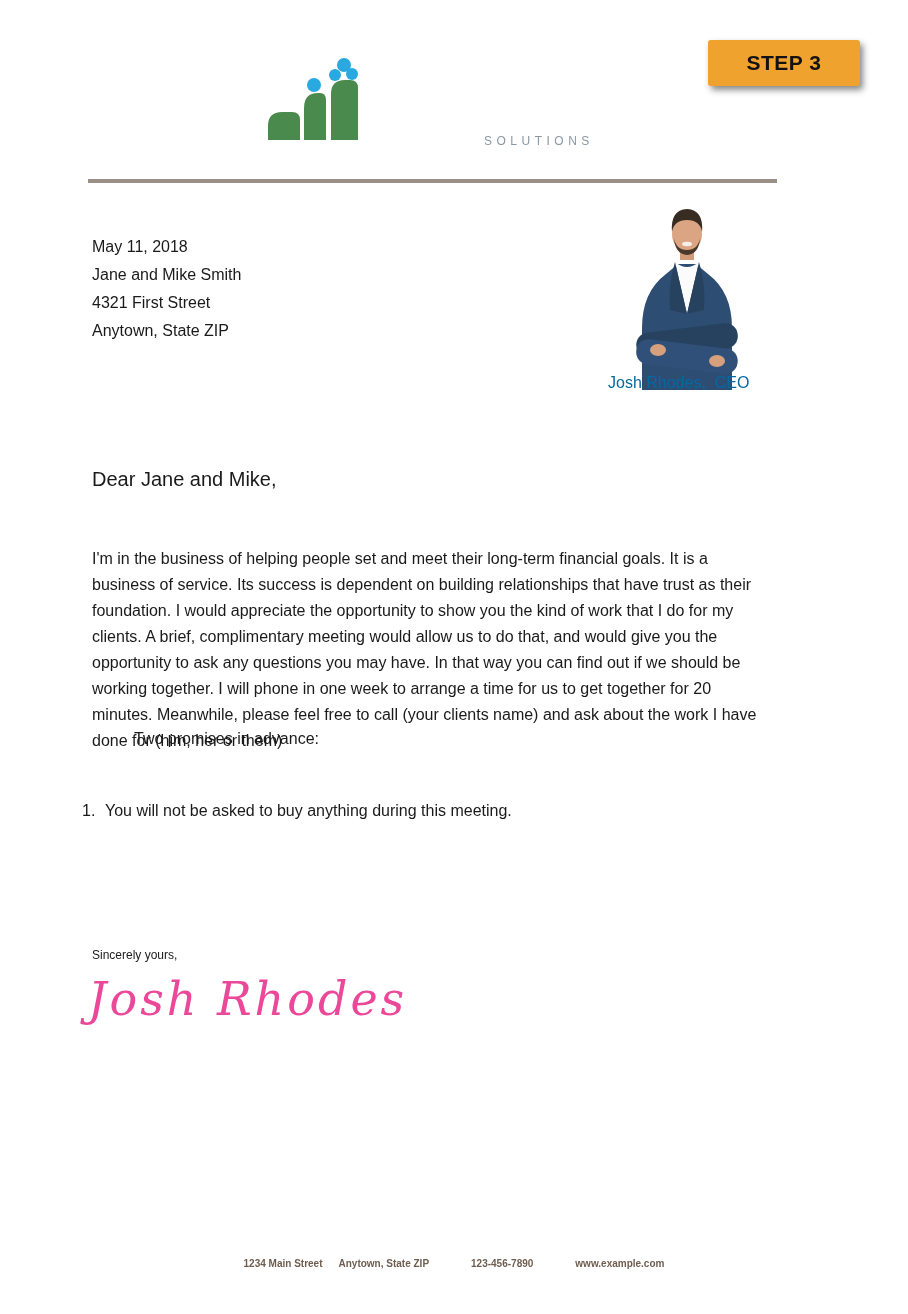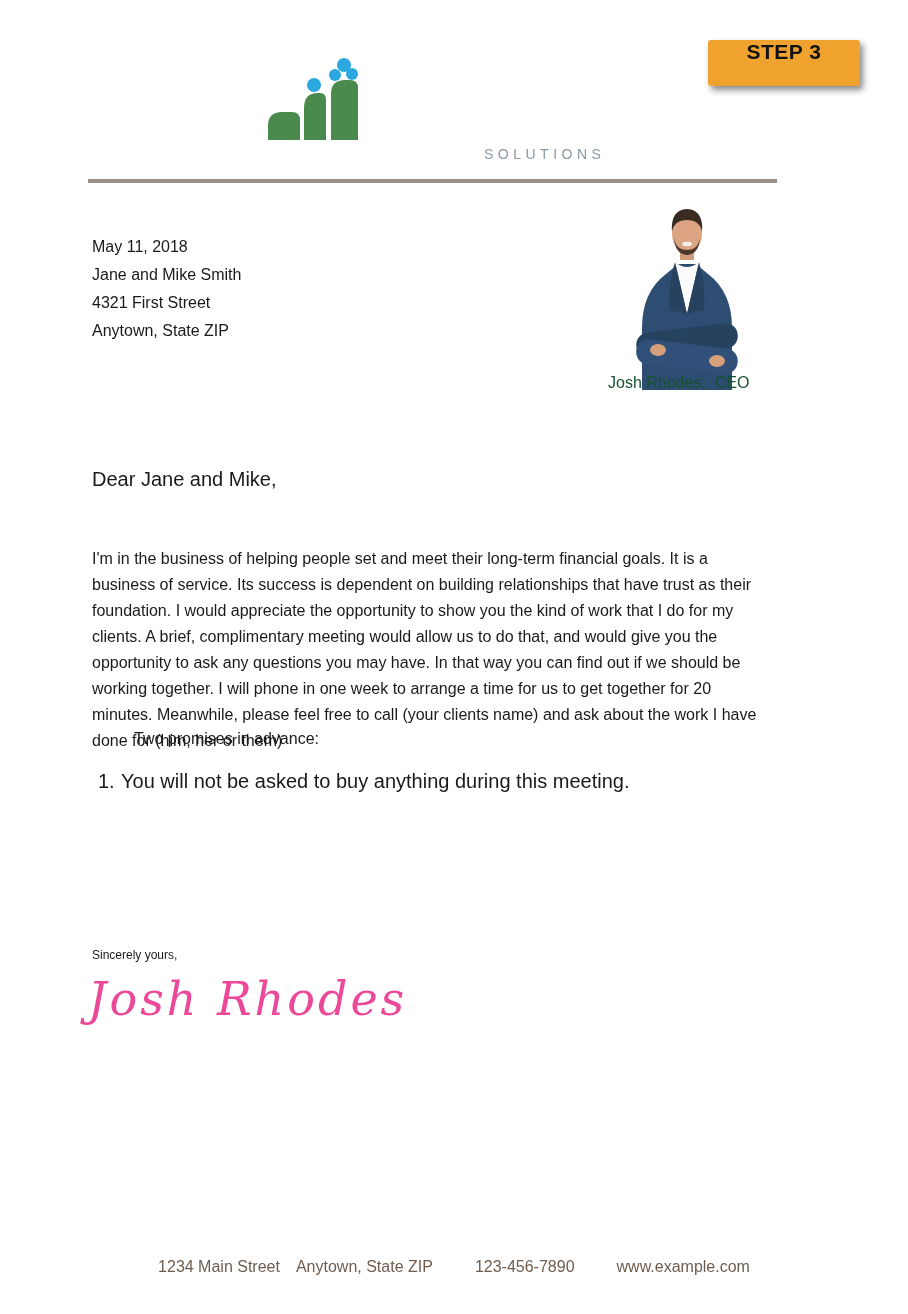--- a/index.html
+++ b/index.html
@@ -5,69 +5,69 @@
   html,body{margin:0;padding:0;background:#ffffff;}
   .page{
     position:relative;width:908px;height:1314px;background:#ffffff;overflow:hidden;
     font-family:"Liberation Sans",sans-serif;color:#1a1a1a;
   }
   
   .step-badge{
     position:absolute;left:708px;top:40px;width:152px;height:46px;
     background:#f0a22e;border-radius:3px;
     box-shadow:3px 4px 6px rgba(40,40,40,.55);
-    display:flex;align-items:flex-start;justify-content:center;
+    display:flex;align-items:center;justify-content:center;
   }
   .step-badge span{
     font-weight:bold;font-size:21px;letter-spacing:.5px;color:#121212;
   }
   
   .logo-icon{position:absolute;left:266px;top:58px;width:94px;height:84px;}
   .brand-name{
     position:absolute;left:372px;top:100px;
     font-family:"Liberation Serif",serif;font-size:40px;color:#33475a;letter-spacing:.5px;
   }
   .brand-tagline{
-    position:absolute;left:484px;top:146px;
-    font-size:14px;letter-spacing:4.5px;color:#8a98a3;
+    position:absolute;left:484px;top:134px;
+    font-size:12px;letter-spacing:4.5px;color:#8a98a3;
   }
   .header-rule{
     position:absolute;left:88px;top:179px;width:689px;height:4px;background:#9a8f86;
   }
   
   .recipient{
     position:absolute;left:92px;top:233px;font-size:16px;line-height:28px;color:#1a1a1a;
   }
   
   .photo{position:absolute;left:630px;top:198px;width:115px;height:192px;}
   .photo-caption{
-    position:absolute;left:608px;top:374px;font-size:16px;color:#14532d;white-space:pre;
+    position:absolute;left:608px;top:374px;font-size:16px;color:#0369a1;white-space:pre;
   }
   
   .greeting{position:absolute;left:92px;top:468px;font-size:20px;}
   .paragraph{
     position:absolute;left:92px;top:506px;width:676px;
     font-size:16px;line-height:26px;margin-top:40px;
   }
   .promises-heading{position:absolute;left:92px;top:730px;font-size:16px;margin-left:42px;}
-  .list-item{position:absolute;left:98px;width:676px;font-size:20px;}
+  .list-item{position:absolute;left:82px;width:676px;font-size:16px;margin-top:32px;}
   .list-item .num{display:inline-block;width:23px;}
   .li-1{top:770px;}
   .li-2{top:809px;}
   .closing{position:absolute;left:92px;top:948px;font-size:12px;}
   .signature{
     position:absolute;left:88px;top:972px;
     font-family:"DejaVu Serif",serif;font-style:italic;
     font-size:46px;color:#ec4899;letter-spacing:3px;
   }
   
   .footer{
     position:absolute;left:0;top:1258px;width:908px;
     display:flex;justify-content:center;align-items:baseline;
-    font-size:16px;font-weight:normal;color:#6e5d4f;
+    font-size:10px;font-weight:bold;color:#6e5d4f;
   }
   .footer .sep-sm{width:16px;}
   .footer .sep-lg{width:42px;}
 </style>
 </head>
 <body>
 
 <div class="page">
 
   <div class="step-badge">

